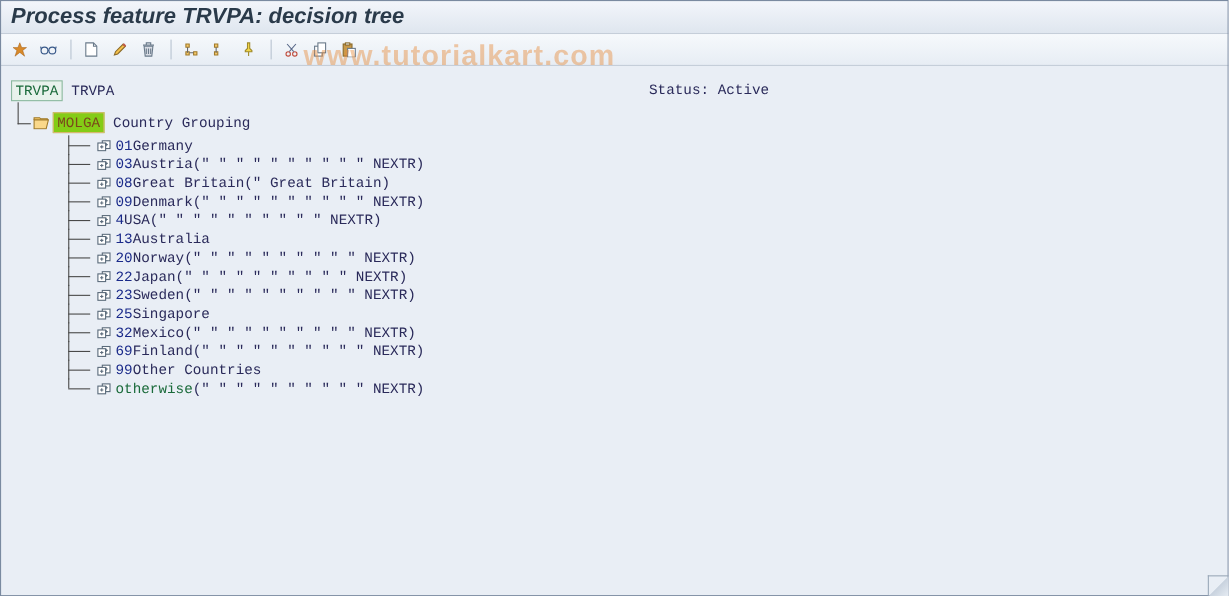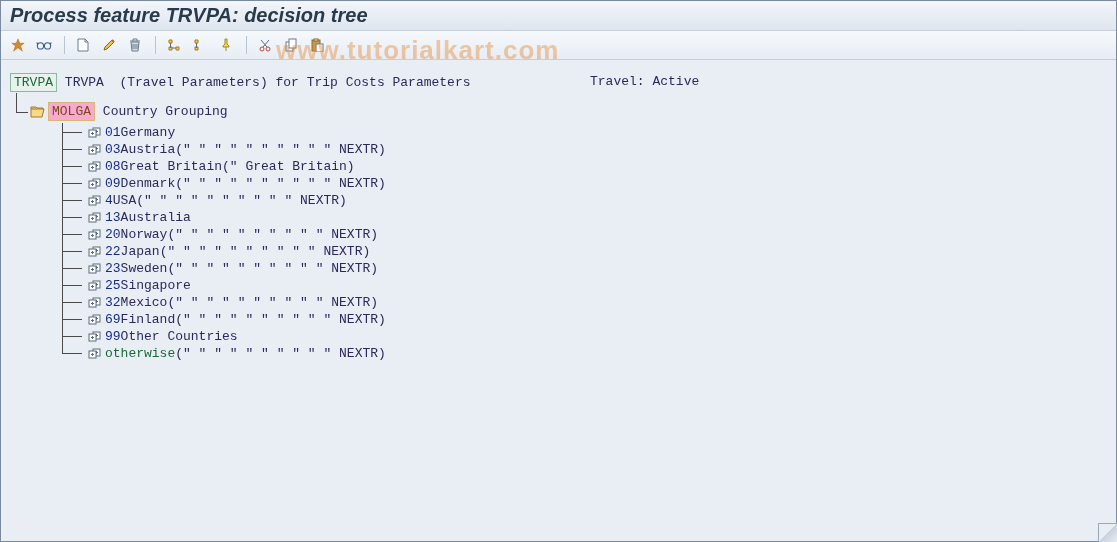--- a/index.html
+++ b/index.html
@@ -73,21 +73,21 @@
     padding: 0 3px;
     border: 1px solid transparent;
   }
   .trvpa-box {
     color: #1a6a3a;
     border: 1px solid #8bb8a0;
     background: #e8f2ec;
   }
   .molga-box {
     color: #7a4a1a;
-    background: #f9a8d4;
+    background: #84cc16;
     border: 1px solid #d8b870;
   }
   .num-box {
     color: #1a2a8a;
   }
   .kw-box {
     color: #1a6a3a;
   }
   .plain {
     color: #2a2a5a;
@@ -282,31 +282,30 @@
         <rect x="6" y="6" width="7" height="8" fill="#fff" stroke="#6a7a8a"></rect>
       </svg>
   </div>
 </div>
 
 <div class="watermark">www.tutorialkart.com</div>
 
 <div class="content">
 
   <div class="status">
-    <span>Travel:</span>
+    <span>Status:</span>
     <span> </span>
     <span>Active</span>
   </div>
 
   <div class="row root-row">
     <span class="code-box trvpa-box">TRVPA</span>
     <span> </span>
     <span class="plain">TRVPA</span>
     <span class="plain">  </span>
-    <span class="plain">(Travel Parameters) for Trip Costs Parameters</span>
   </div>
 
   <div class="molga-wrap" style="margin-top:12px;">
     <span class="molga-vert"></span>
     <span class="molga-horiz"></span>
     <div class="row">
       <span class="folder-icon">
         <svg width="15" height="12" viewBox="0 0 15 12">
             <path d="M1 3V1h5l1 1h6v2" fill="#f4c86a" stroke="#a07a2a"></path>
             <path d="M1 3h13l-2 8H1z" fill="#fad88a" stroke="#a07a2a"></path>

